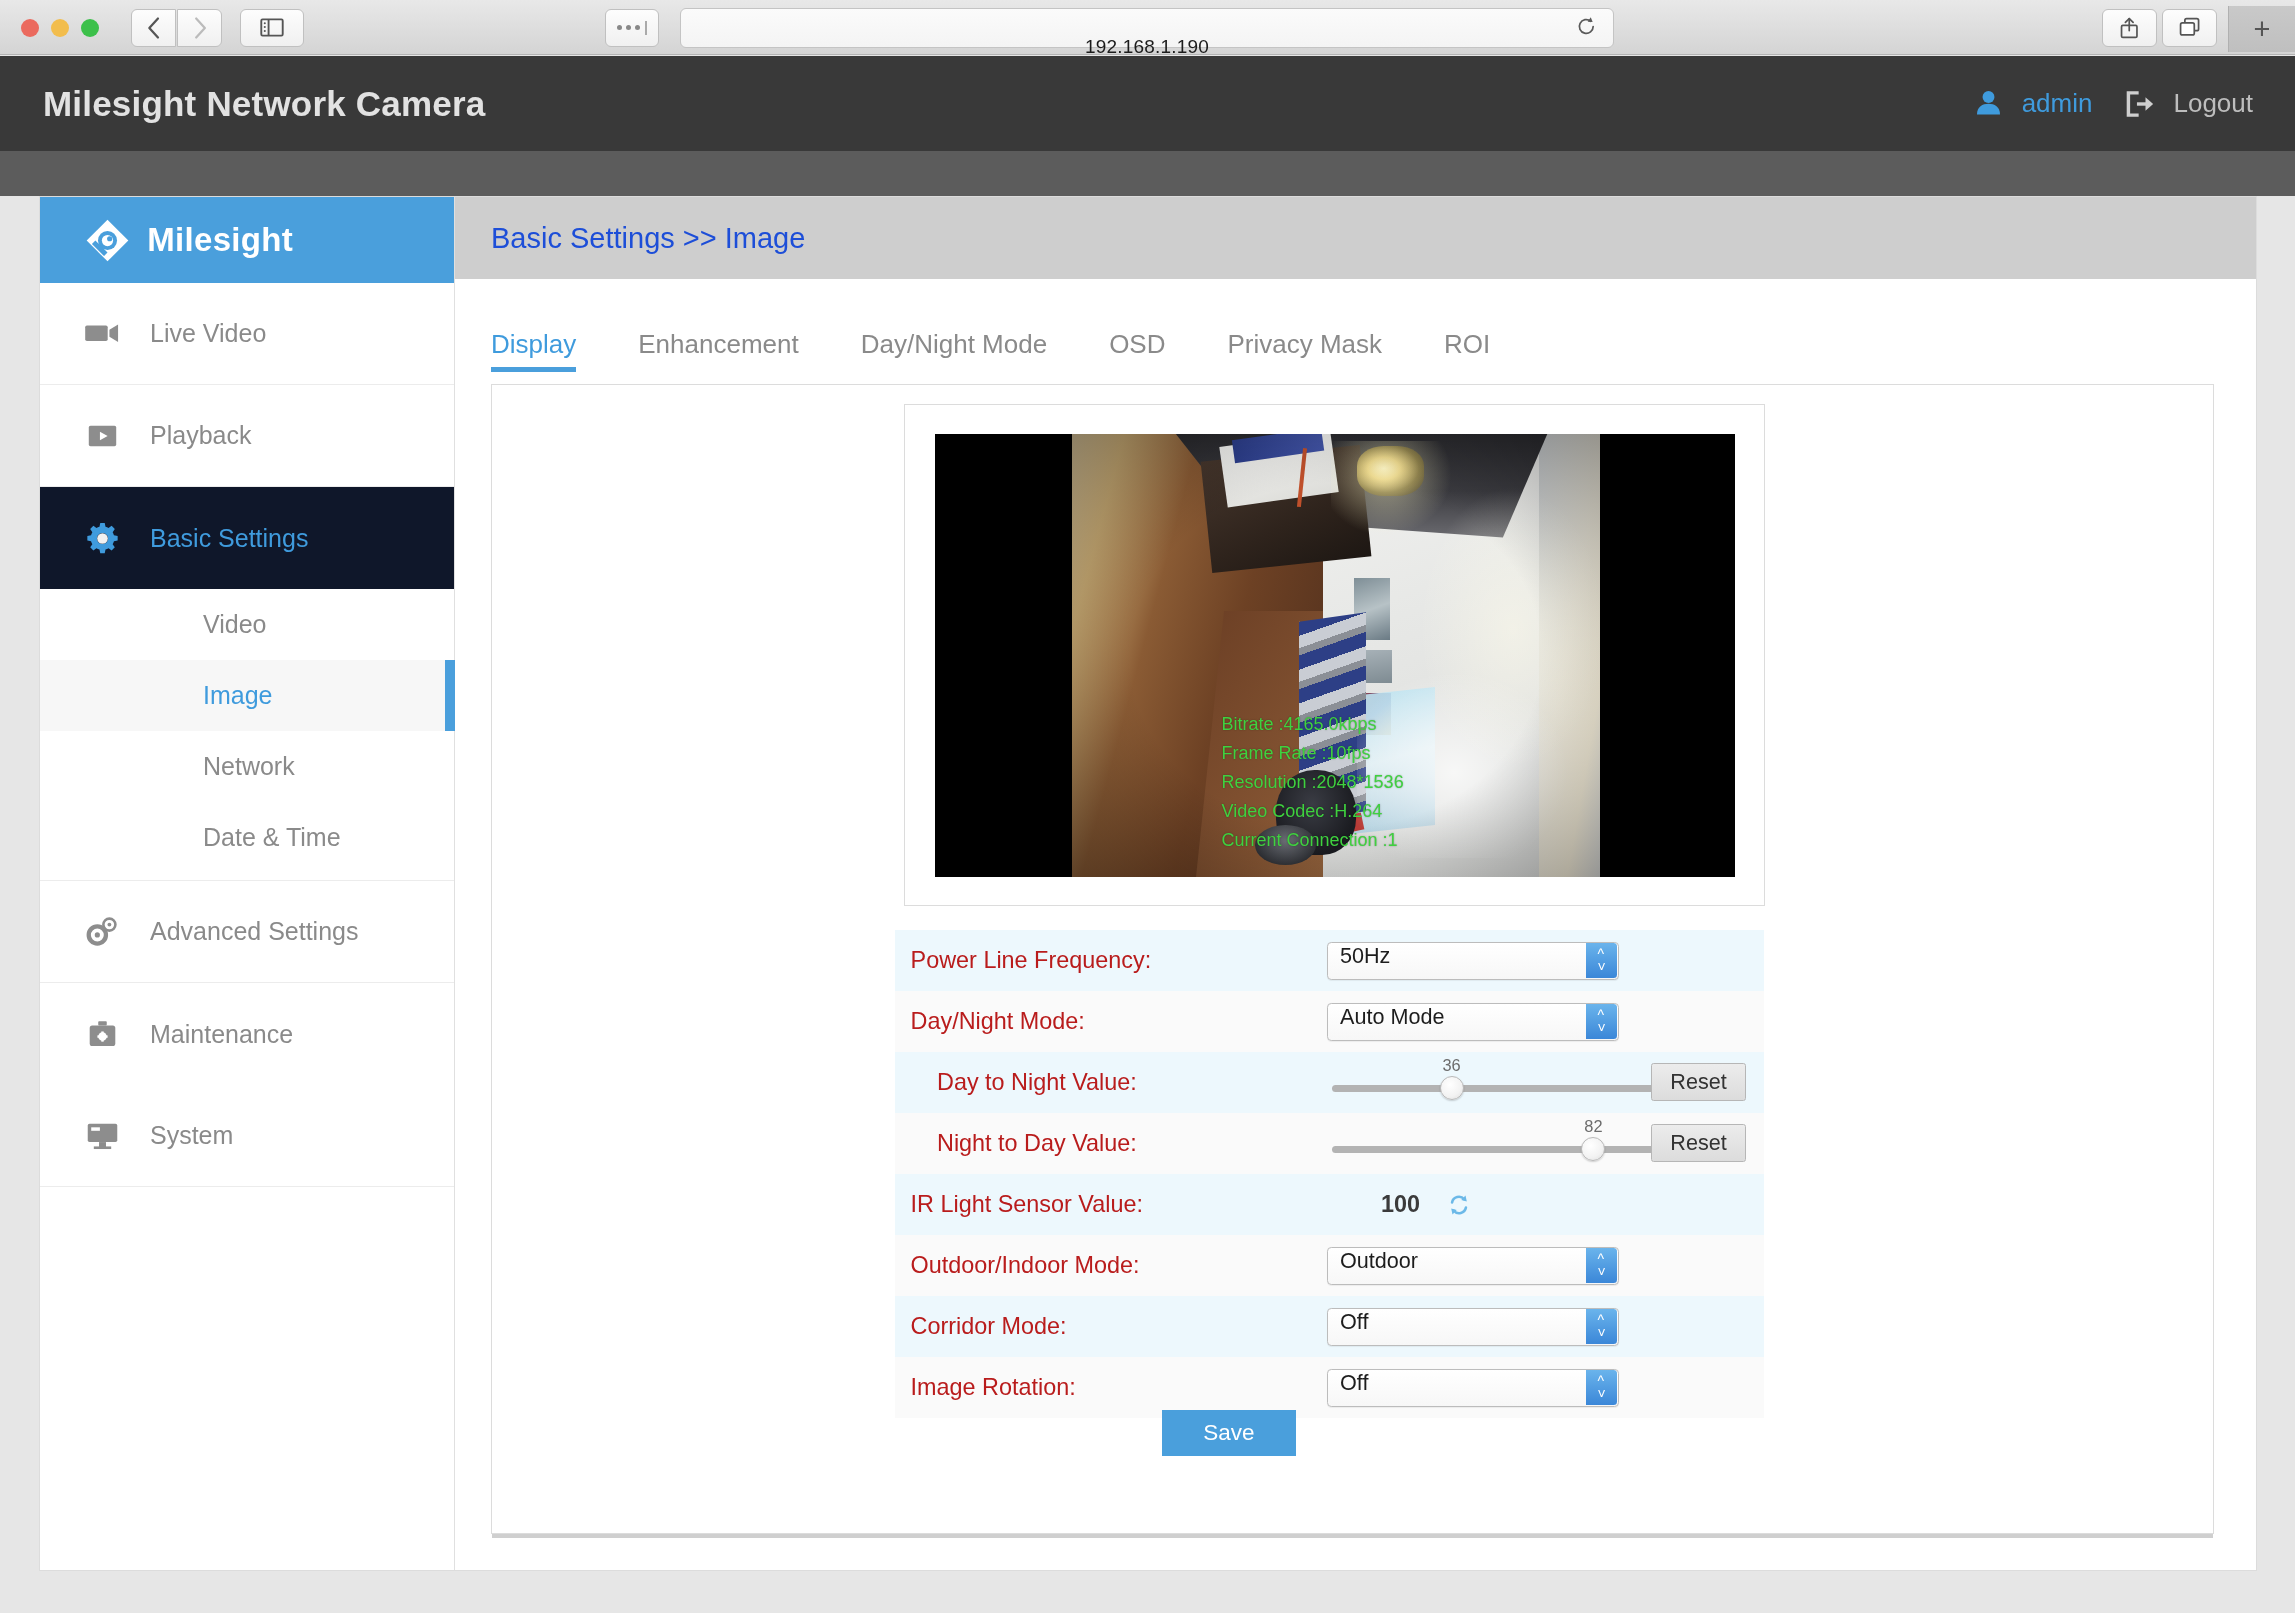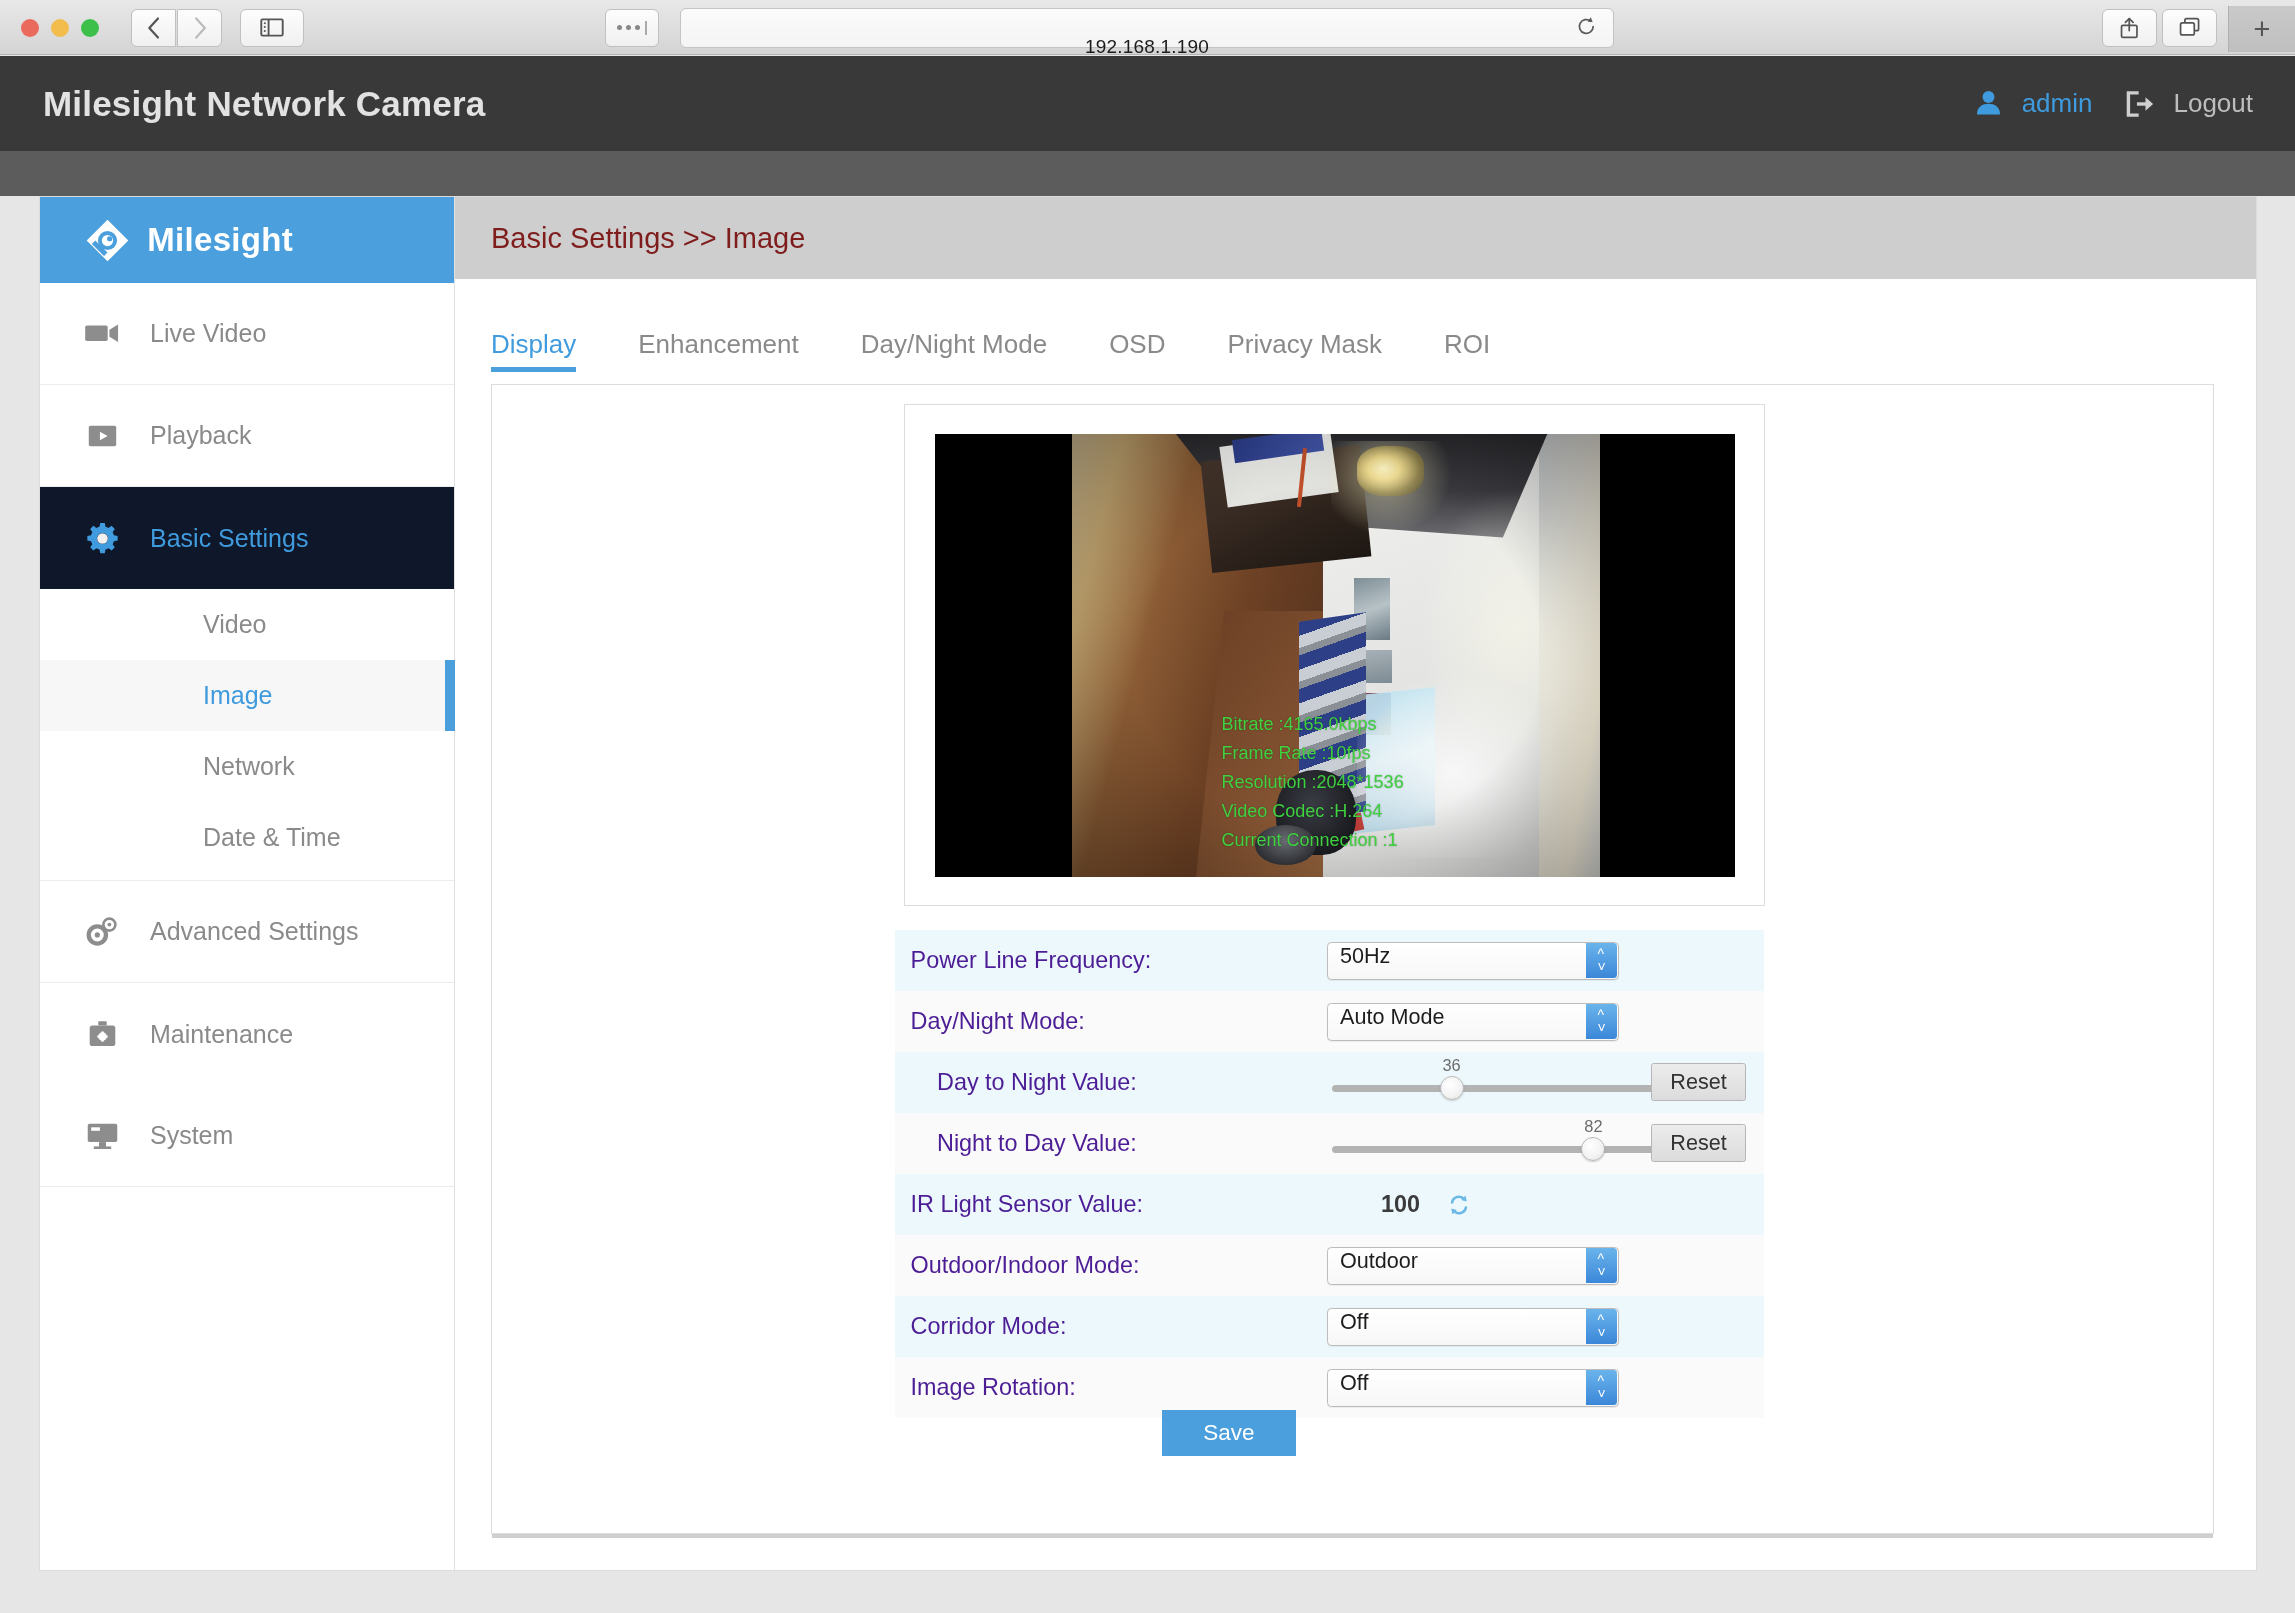--- a/index.html
+++ b/index.html
@@ -129,21 +129,21 @@
     width: 9.5px; height: 100%; background: #4a9fdc;
   }
   .sub-group { border-bottom: 0.9px solid #ececec; padding-bottom: 7px; }
 
   
   .content { flex: 1; position: relative; background: #fff; }
   .crumb-bar {
     height: 82px; background: #cecece;
     display: flex; align-items: center; padding-left: 36px;
   }
-  .crumb-text { color: #7f1d1d; font-size: 29px; }
+  .crumb-text { color: #1d4ed8; font-size: 29px; }
 
   .tabs {
     display: flex; align-items: flex-end; gap: 0;
     padding: 33px 0 0 36px; height: 93px;
   }
   .tab {
     font-size: 26px; color: #8a8a8a; padding: 0 0 12px 0;
     margin-right: 62px; position: relative; cursor: default;
     white-space: nowrap;
   }
@@ -269,21 +269,21 @@
   .settings {
     position: absolute; left: 403px; top: 545px; width: 869px;
   }
   .srow {
     display: flex; align-items: center; height: 61px;
     background: #fafafa;
   }
   .srow.alt { background: #edf8fd; }
   .srow .lbl {
     width: 432px; padding-left: 15.6px;
-    font-size: 23.4px; color: #4c1d95; white-space: nowrap;
+    font-size: 23.4px; color: #b91c1c; white-space: nowrap;
   }
   .srow .lbl.indent { padding-left: 42px; }
   .srow .ctl { flex: 1; display: flex; align-items: center; position: relative; }
 
   .selwrap {
     width: 292px; height: 38px; position: relative;
     background: linear-gradient(to bottom, #ffffff 0%, #f7f7f7 100%);
     border: 0.9px solid #bcbcbc; border-radius: 4.3px;
     box-shadow: 0 0.9px 0.9px rgba(0,0,0,.06);
     display: flex; align-items: flex-start;

